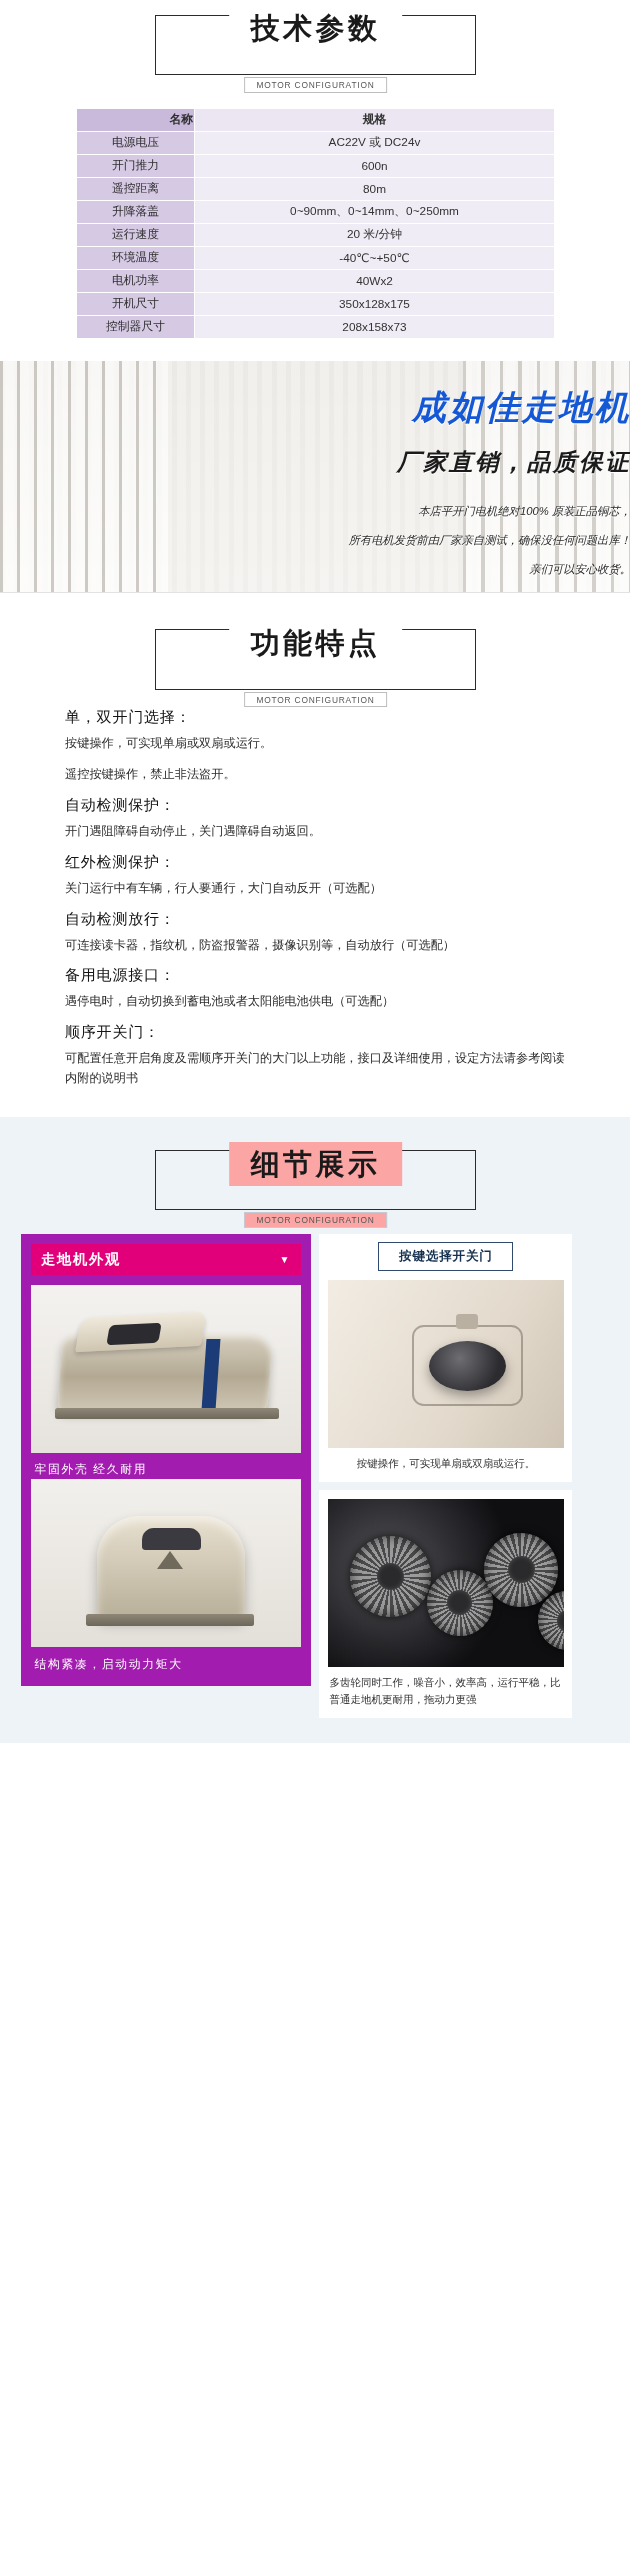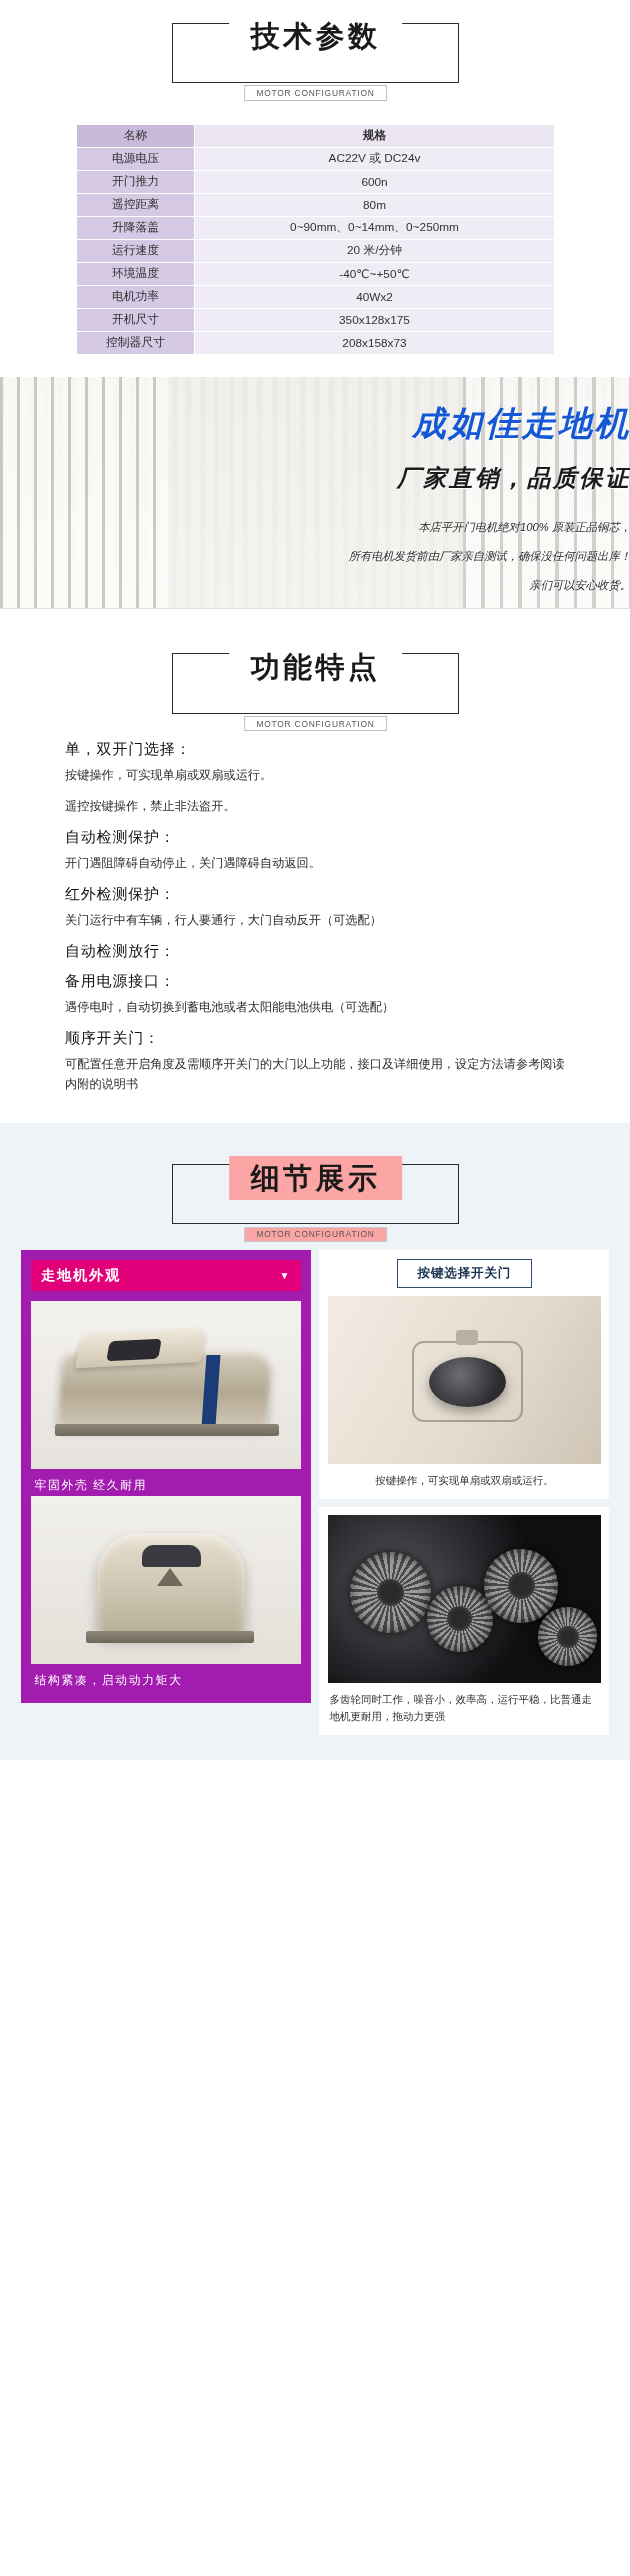--- a/index.html
+++ b/index.html
@@ -9,22 +9,22 @@
     font-family:"Liberation Sans","DejaVu Sans",sans-serif;
     background:#ffffff;
     color:#222;
   }
   .page { width:631px; position:relative; overflow:hidden; }
 
   
   .sec-head {
     position:relative;
     height:77px;
-    margin:16px auto;
-    width:287px;
+    margin:8px auto;
+    width:321px;
   }
   .sec-head .frame {
     position:absolute;
     left:0; right:0; top:6.7px; bottom:10px;
     border:1.7px solid #2b2b2b;
   }
   .sec-head .title {
     position:absolute;
     left:50%;
     transform:translateX(-50%);
@@ -69,21 +69,21 @@
     color:#333;
   }
   table.spec td.k {
     width:118px;
     background:#d6c9e4;
     color:#2f2f2f;
   }
   table.spec td.v {
     background:#f0ecf5;
   }
-  table.spec tr.head td.k { background:#c9b9db; font-weight:normal; }
+  table.spec tr.head td.k { background:#c9b9db; font-weight:bold;text-align:right; }
   table.spec tr.head td.v { background:#ece6f3; font-weight:bold; }
 
   
   .hero {
     position:relative;
     height:231px;
     background:
       linear-gradient(rgba(255,255,255,0.72), rgba(255,255,255,0.80)),
       repeating-linear-gradient(90deg,#b9b2a4 0 5px,#cfc8ba 5px 14.3px),
       linear-gradient(#cfc7b6,#b7ae9d);
@@ -149,21 +149,21 @@
   
   .details { background:#eef3f8; padding:18.5px 0 25px; }
   .detail-grid {
     width:589px;
     margin:13.5px auto 0;
     display:flex;
     gap:8.4px;
   }
   .col { display:flex; flex-direction:column; gap:8.4px; }
   .col.left { width:290px; }
-  .col.right { width:290px; }
+  .col.right { width:253px; }
 
   .card-dark {
     background:#a21caf;
     padding:10px 10px 11.8px;
   }
   .ribbon {
     display:flex;
     align-items:center;
     justify-content:space-between;
     background:#e2007a;
@@ -405,20 +405,21 @@
       <div class="feat">
         <div class="ft">自动检测保护：</div>
         <div class="fd">开门遇阻障碍自动停止，关门遇障碍自动返回。</div>
       </div>
       <div class="feat">
         <div class="ft">红外检测保护：</div>
         <div class="fd">关门运行中有车辆，行人要通行，大门自动反开（可选配）</div>
       </div>
       <div class="feat">
         <div class="ft">自动检测放行：</div>
+        <div class="fd">可连接读卡器，指纹机，防盗报警器，摄像识别等，自动放行（可选配）</div>
       </div>
       <div class="feat">
         <div class="ft">备用电源接口：</div>
         <div class="fd">遇停电时，自动切换到蓄电池或者太阳能电池供电（可选配）</div>
       </div>
       <div class="feat">
         <div class="ft">顺序开关门：</div>
         <div class="fd">可配置任意开启角度及需顺序开关门的大门以上功能，接口及详细使用，设定方法请参考阅读内附的说明书</div>
       </div>
     </div>

